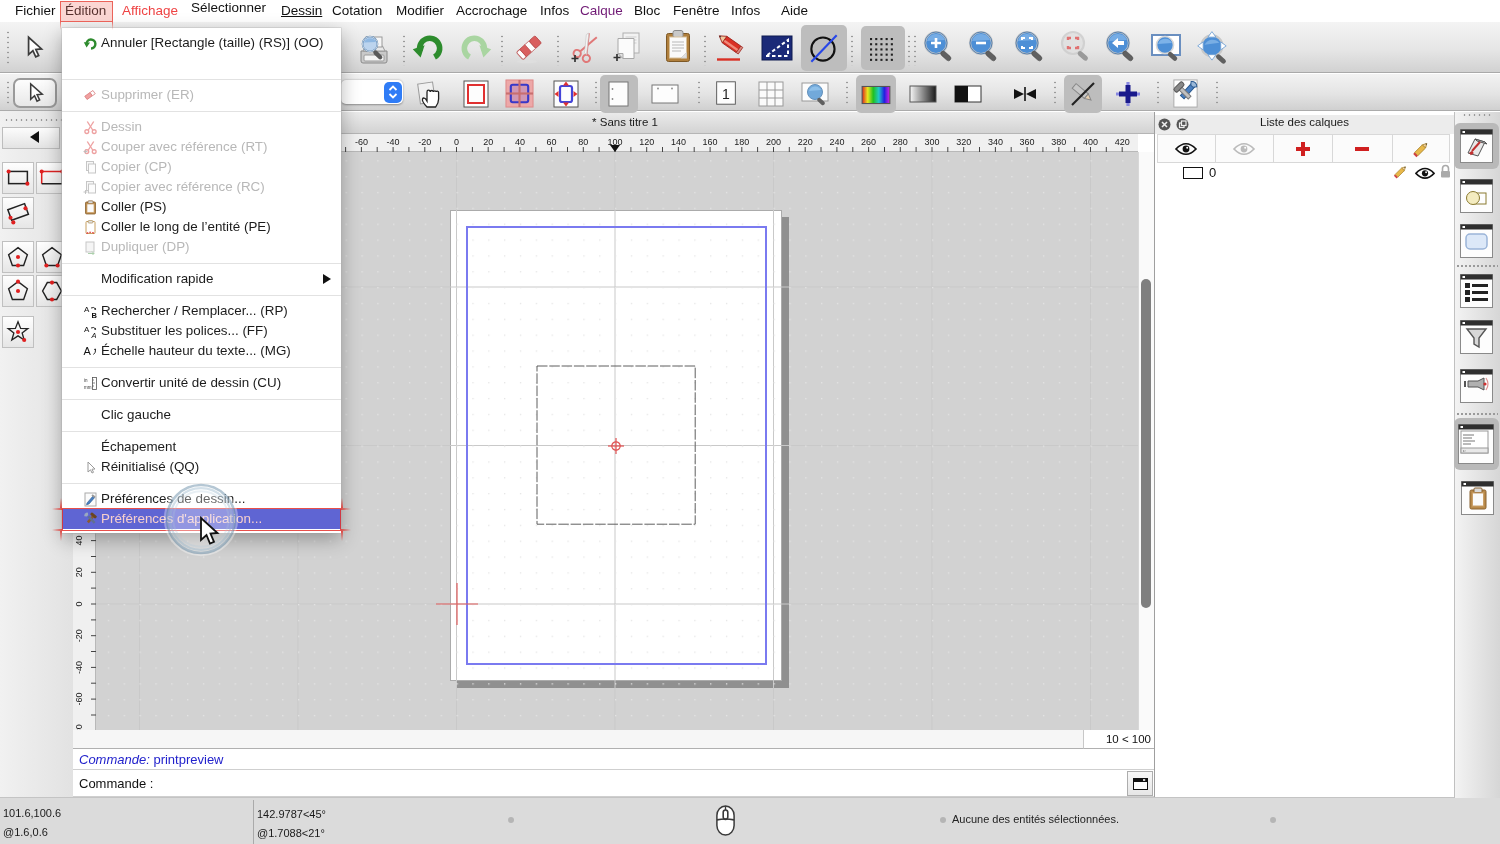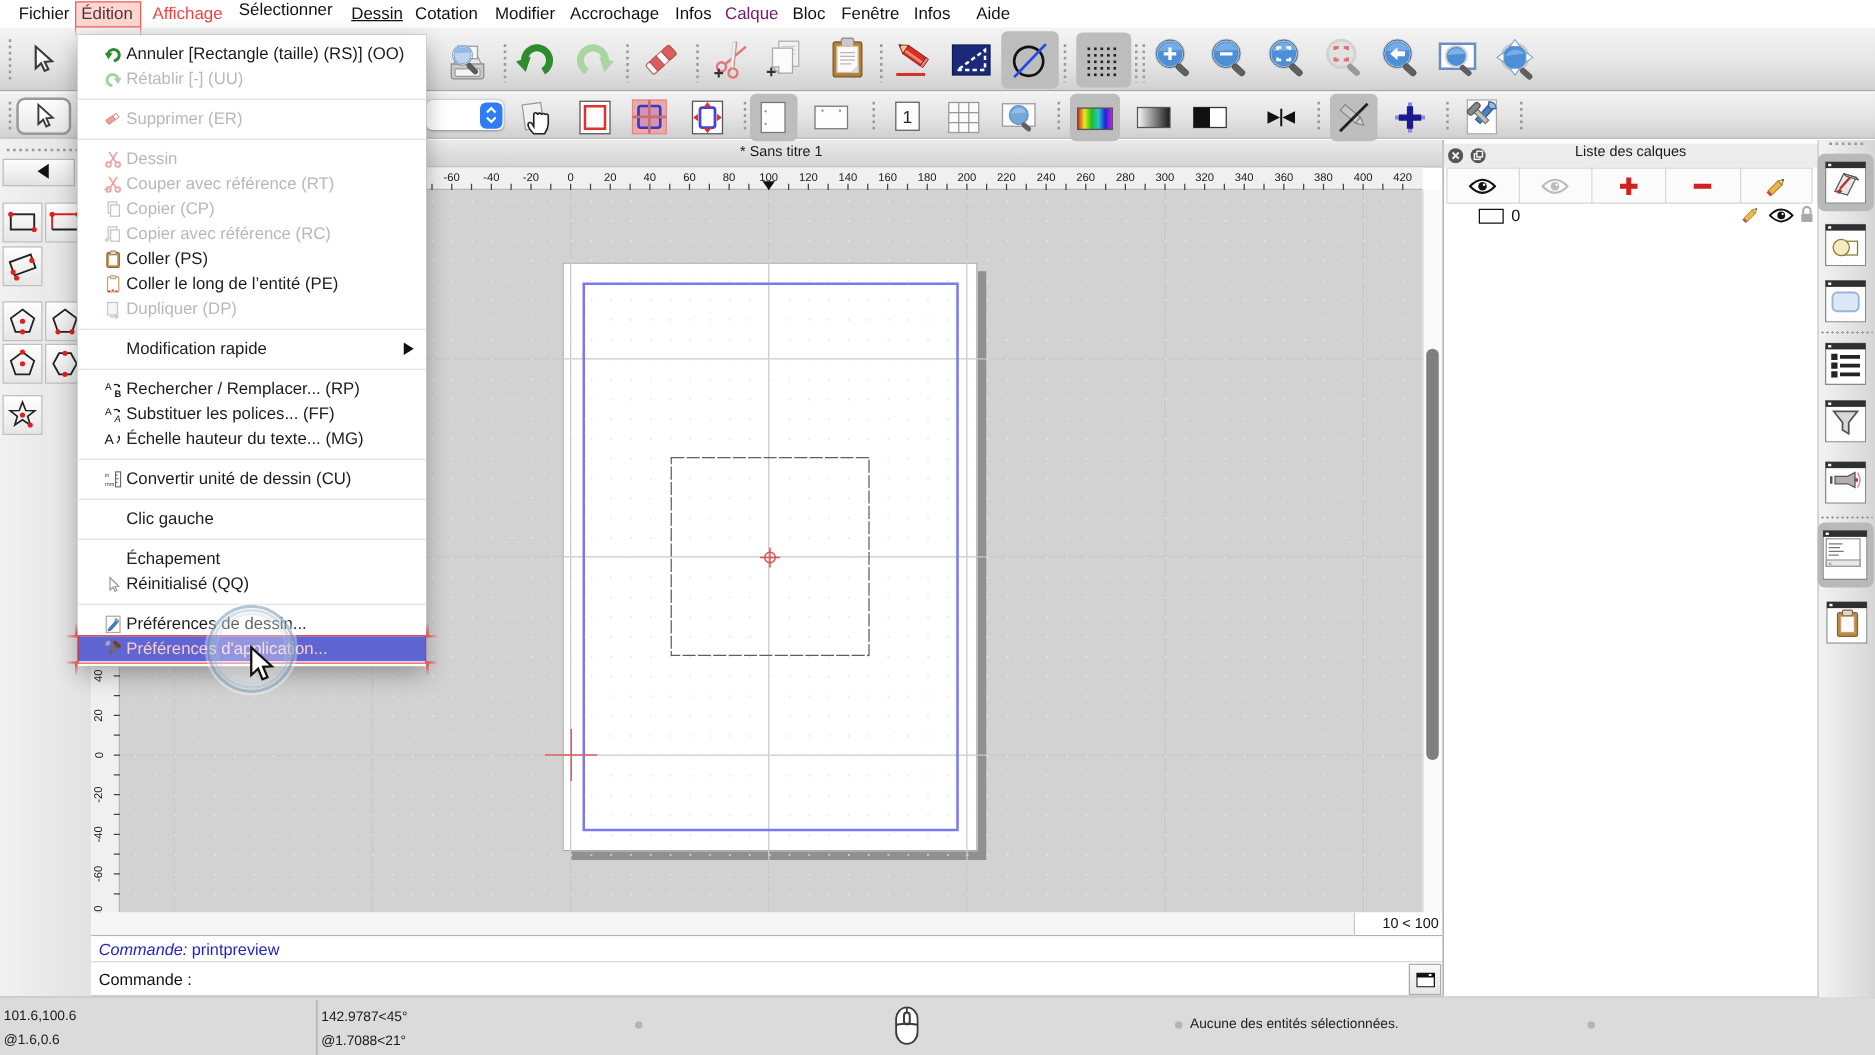--- a/index.html
+++ b/index.html
@@ -754,27 +754,20 @@
     </g>
   </svg>
 <div class="abs" style="left:61.5px;top:28px;width:279.5px;height:505px;background:#fff;box-shadow:0 6px 18px rgba(0,0,0,0.3),0 0 0 0.5px #ccc;">
     <div class="mitem" style="top:5px;">
       <span class="micon"><svg viewBox="0 0 15 15">
           <path d="M3.4 8.2 A4.5 4.5 0 1 1 8 12.5" fill="none" stroke="#2e8b2e" stroke-width="2.4"></path>
           <path d="M0.8 6.2 L7 6.6 L3.6 11.4 Z" fill="#2e8b2e"></path>
         </svg></span>
       <span class="lbl">Annuler [Rectangle (taille) (RS)] (OO)</span>
     </div>
-    <div class="mitem dis" style="top:25px;">
-      <span class="micon"><svg viewBox="0 0 15 15">
-          <path d="M11.6 8.2 A4.5 4.5 0 1 0 7 12.5" fill="none" stroke="#a8d0a8" stroke-width="2.4"></path>
-          <path d="M14.2 6.2 L8 6.6 L11.4 11.4 Z" fill="#a8d0a8"></path>
-        </svg></span>
-      <span class="lbl">Rétablir [-] (UU)</span>
-    </div>
     <div class="msep" style="top:50.5px;"></div>
     <div class="mitem dis" style="top:57px;">
       <span class="micon"><svg viewBox="0 0 15 15">
           <g transform="rotate(-35 7 7)">
             <rect x="2" y="5" width="6.5" height="4" fill="#f0a0a0" stroke="#d87878" stroke-width="0.7"></rect>
             <rect x="8.5" y="5" width="3.5" height="4" fill="#fff" stroke="#d87878" stroke-width="0.7"></rect>
           </g>
         </svg></span>
       <span class="lbl">Supprimer (ER)</span>
     </div>

